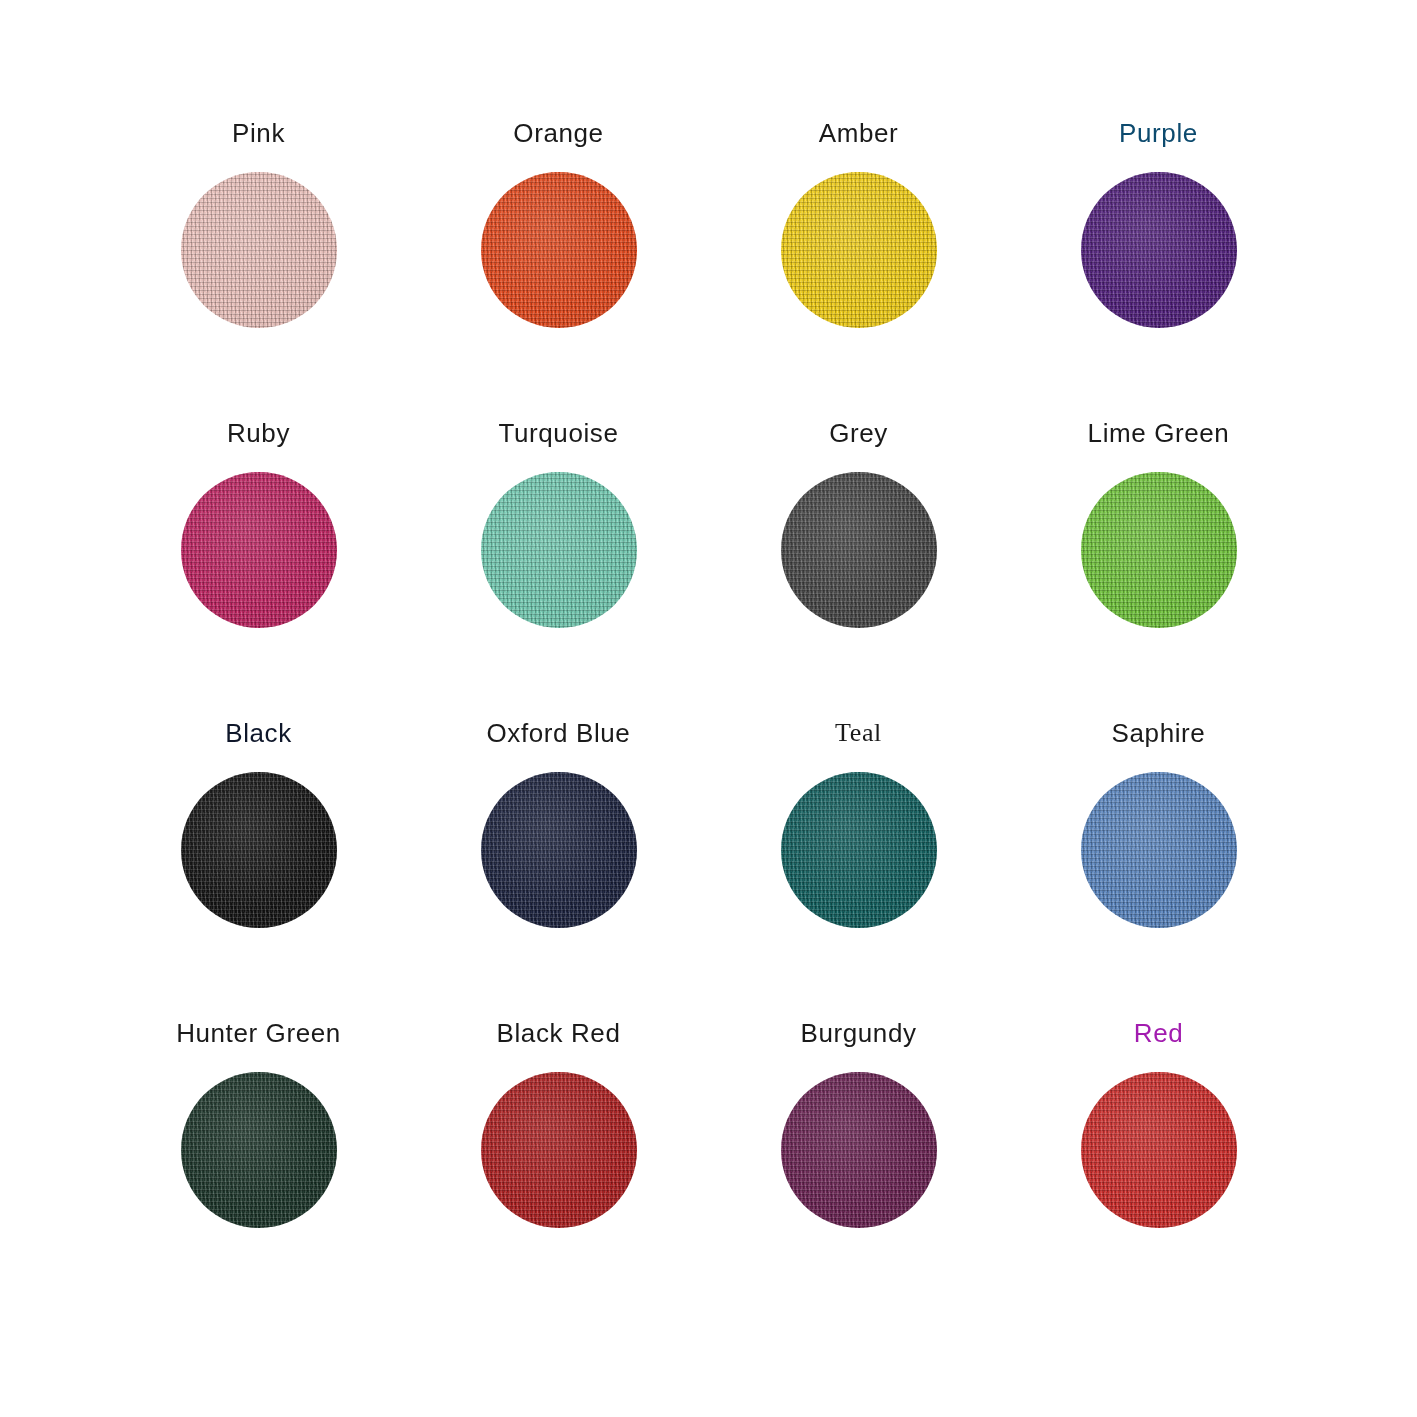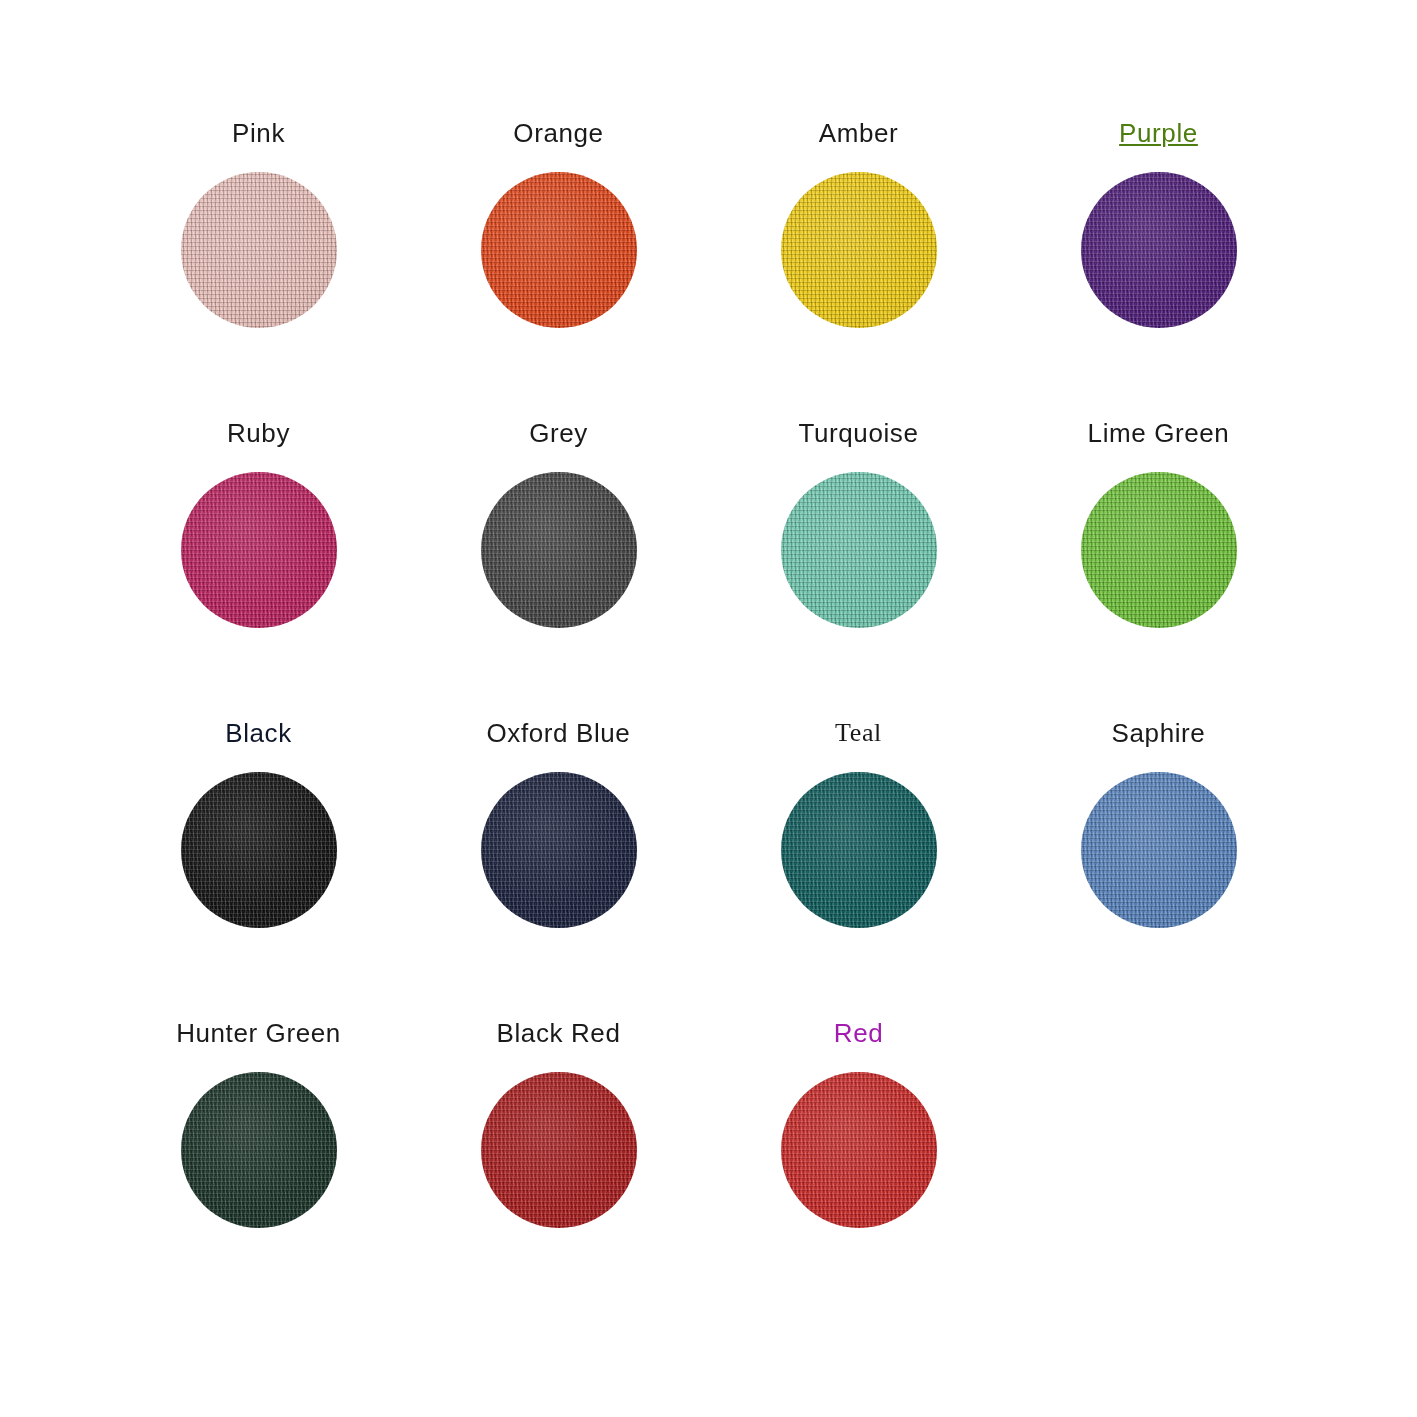--- a/index.html
+++ b/index.html
@@ -151,52 +151,52 @@
 
   <div class="swatch-cell">
     <div class="swatch-label" style="color: rgb(26, 26, 26);">Amber</div>
     <div class="swatch-disc-wrap">
       <div class="swatch-disc" style="background-color: rgb(245, 209, 22);"></div>
       <div class="swatch-sheen"></div>
     </div>
   </div>
 
   <div class="swatch-cell">
-    <div class="swatch-label" style="color: #4d7c0f; text-decoration: underline;">Purple</div>
+    <div class="swatch-label" style="color: #0c4a6e;">Purple</div>
     <div class="swatch-disc-wrap">
       <div class="swatch-disc" style="background-color: rgb(82, 32, 126);"></div>
       <div class="swatch-sheen"></div>
     </div>
   </div>
 
   <div class="swatch-cell">
     <div class="swatch-label" style="color: rgb(26, 26, 26);">Ruby</div>
     <div class="swatch-disc-wrap">
       <div class="swatch-disc" style="background-color: rgb(194, 36, 99);"></div>
       <div class="swatch-sheen"></div>
     </div>
   </div>
 
   <div class="swatch-cell">
+    <div class="swatch-label" style="color: rgb(26, 26, 26);">Turquoise</div>
+    <div class="swatch-disc-wrap">
+      <div class="swatch-disc" style="background-color: rgb(116, 205, 180);"></div>
+      <div class="swatch-sheen"></div>
+    </div>
+  </div>
+
+  <div class="swatch-cell">
     <div class="swatch-label" style="color: rgb(26, 26, 26);">Grey</div>
     <div class="swatch-disc-wrap">
       <div class="swatch-disc" style="background-color: rgb(71, 71, 71);"></div>
       <div class="swatch-sheen"></div>
     </div>
   </div>
 
   <div class="swatch-cell">
-    <div class="swatch-label" style="color: rgb(26, 26, 26);">Turquoise</div>
-    <div class="swatch-disc-wrap">
-      <div class="swatch-disc" style="background-color: rgb(116, 205, 180);"></div>
-      <div class="swatch-sheen"></div>
-    </div>
-  </div>
-
-  <div class="swatch-cell">
     <div class="swatch-label" style="color: rgb(26, 26, 26);">Lime Green</div>
     <div class="swatch-disc-wrap">
       <div class="swatch-disc" style="background-color: rgb(114, 199, 60);"></div>
       <div class="swatch-sheen"></div>
     </div>
   </div>
 
   <div class="swatch-cell">
     <div class="swatch-label" style="color: #0f172a;">Black</div>
     <div class="swatch-disc-wrap">
@@ -238,20 +238,27 @@
   </div>
 
   <div class="swatch-cell">
     <div class="swatch-label" style="color: rgb(26, 26, 26);">Black Red</div>
     <div class="swatch-disc-wrap">
       <div class="swatch-disc" style="background-color: rgb(176, 31, 32);"></div>
       <div class="swatch-sheen"></div>
     </div>
   </div>
 
+  <div class="swatch-cell">
+    <div class="swatch-label" style="color: rgb(26, 26, 26);">Burgundy</div>
+    <div class="swatch-disc-wrap">
+      <div class="swatch-disc" style="background-color: rgb(107, 34, 83);"></div>
+      <div class="swatch-sheen"></div>
+    </div>
+  </div>
 
   <div class="swatch-cell">
     <div class="swatch-label" style="color: #a21caf;">Red</div>
     <div class="swatch-disc-wrap">
       <div class="swatch-disc" style="background-color: rgb(208, 43, 41);"></div>
       <div class="swatch-sheen"></div>
     </div>
   </div>
 </main>
 

